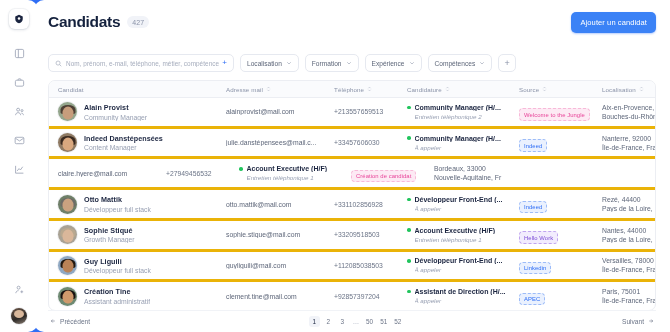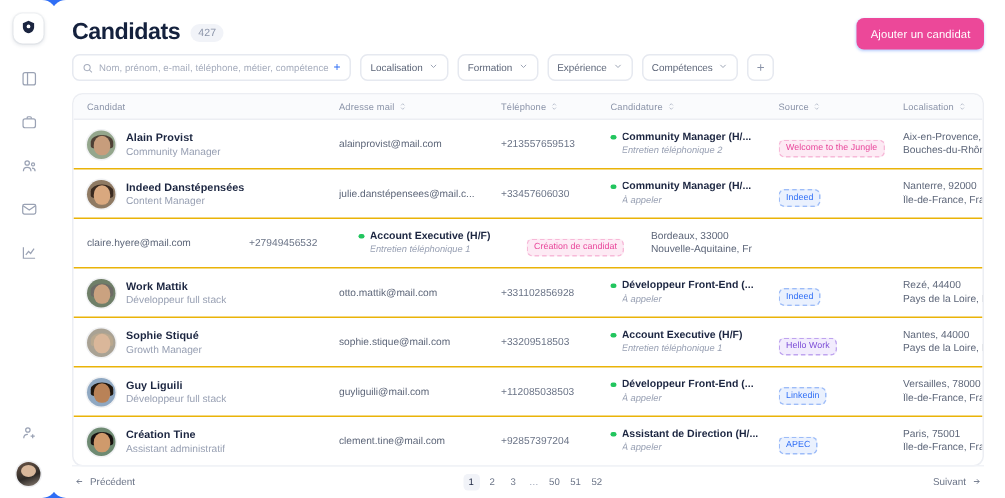--- a/index.html
+++ b/index.html
@@ -73,41 +73,41 @@
     display: flex;
     flex-direction: column;
     min-width: 0;
     position: relative;
     margin-left: -4px;
   }
 
   .page-head {
     display: flex; align-items: center;
     height: 24px;
-    margin-bottom: 2px;
+    margin-bottom: 20px;
     flex: 0 0 auto;
   }
   .page-title {
     font-size: 15.5px;
     font-weight: bold;
     color: #14213d;
     letter-spacing: -0.3px;
   }
   .count-badge {
     margin-left: 7px;
     font-size: 7px;
     color: #8a93a8;
     background: #f1f3f8;
     border-radius: 9px;
     padding: 2.5px 5px 2px 5px;
     letter-spacing: .1px;
   }
   .head-spacer { flex: 1 1 auto; }
   .primary-btn {
-    background: #ec4899;
+    background: #3b82f6;
     color: #fff;
     font-size: 7.5px;
     border: none;
     border-radius: 5px;
     padding: 6px 9px;
     cursor: pointer;
     letter-spacing: .1px;
     box-shadow: 0 1px 2px rgba(47,110,245,.35);
     font-family: inherit;
     text-align: center;
@@ -187,21 +187,21 @@
     color: #8a93a8;
     display: flex; align-items: center; gap: 3px;
     padding-left: 9px;
     letter-spacing: .1px;
   }
   .sort-ico { display: inline-flex; }
   .t-body { flex: 1 1 auto; display: flex; flex-direction: column; min-height: 0; }
   .t-row {
     display: flex; align-items: center;
     flex: 1 1 0;
-    border-bottom: 1px solid #eab308;
+    border-bottom: 3px solid #eab308;
     min-height: 0;
     cursor: pointer;
   }
   .t-row:last-child { border-bottom: none; }
   .td { padding-left: 9px; min-width: 0; }
 
   
   .c-cand { flex: 0 0 168px; }
   .c-mail { flex: 0 0 108px; }
   .c-tel  { flex: 0 0 73px; }
@@ -568,21 +568,21 @@
             </div>
           </div>
           <div class="t-row">
             <div class="td c-cand">
               <div class="cand-cell">
                 <div class="avatar" style="background:#6f7f68">
                   <div class="hair" style="background:#6d6b66"></div>
                   <div class="face" style="background:#caa280"></div>
                 </div>
                 <div style="min-width:0">
-                  <div class="cand-name">Work Mattik</div>
+                  <div class="cand-name">Otto Mattik</div>
                   <div class="cand-role">Développeur full stack</div>
                 </div>
               </div>
             </div>
             <div class="td c-mail">
               <div class="mail-txt">otto.mattik@mail.com</div>
             </div>
             <div class="td c-tel">
               <div class="tel-txt">+331102856928</div>
             </div>

